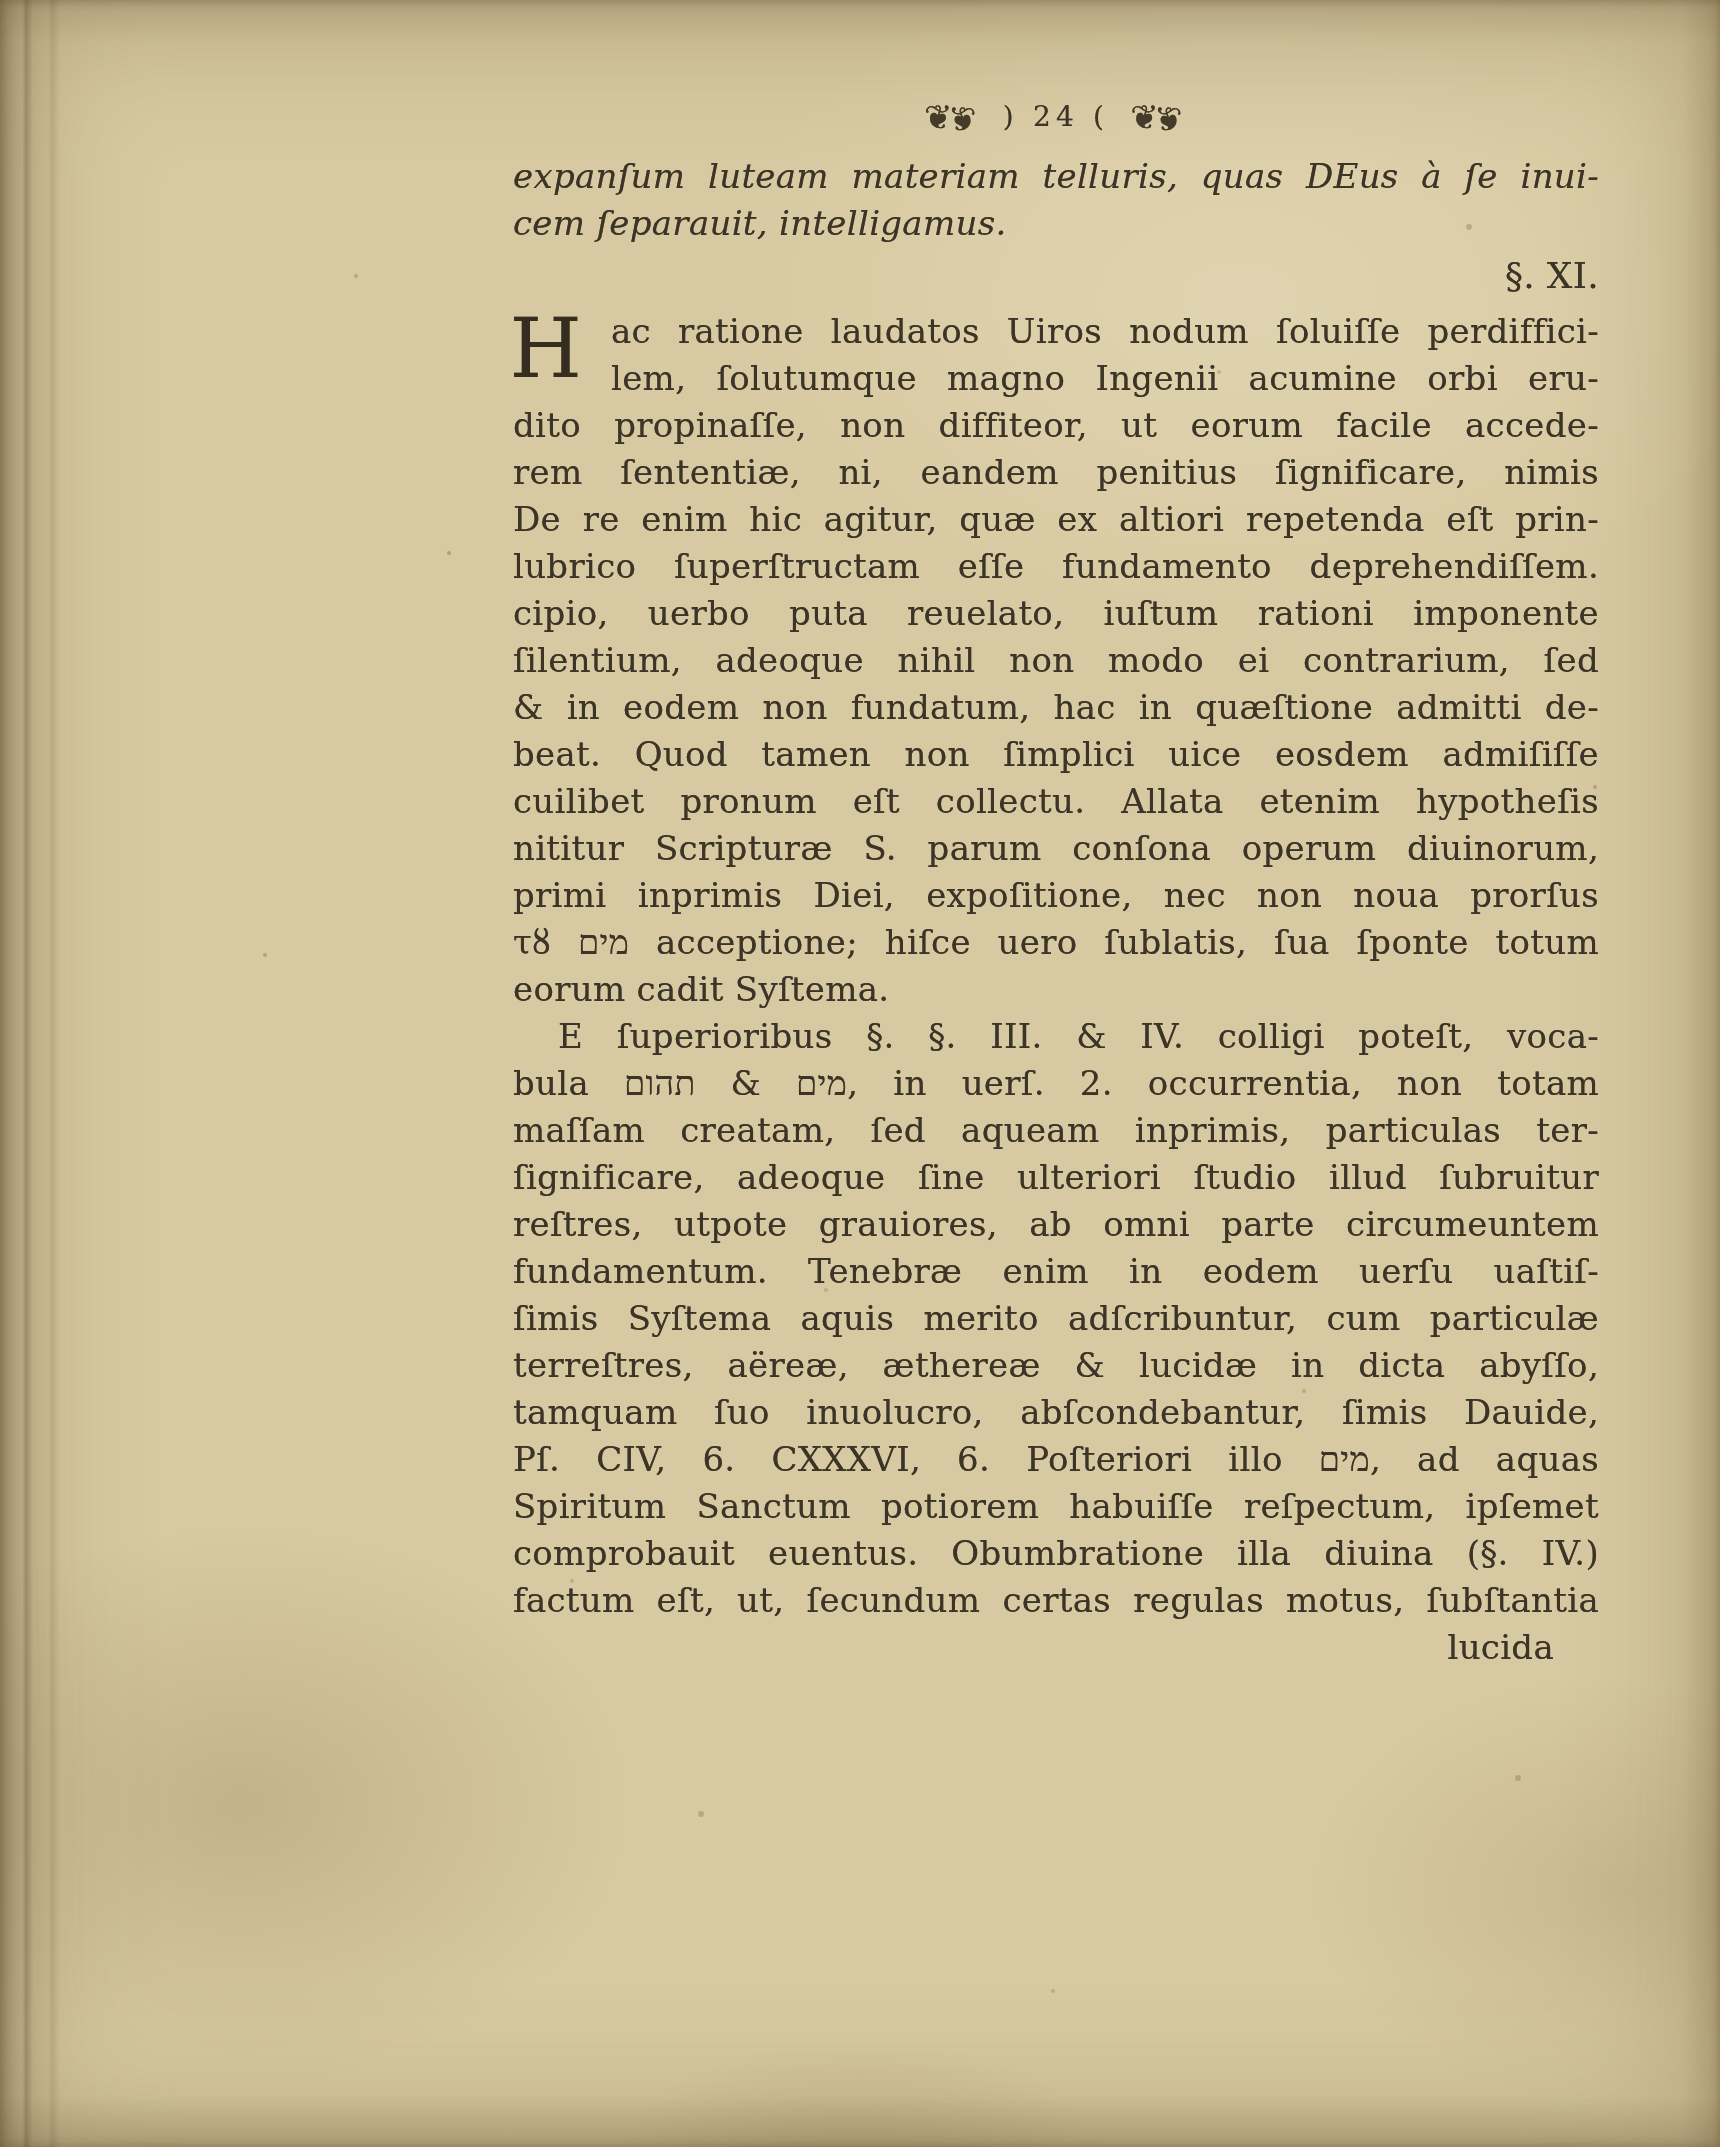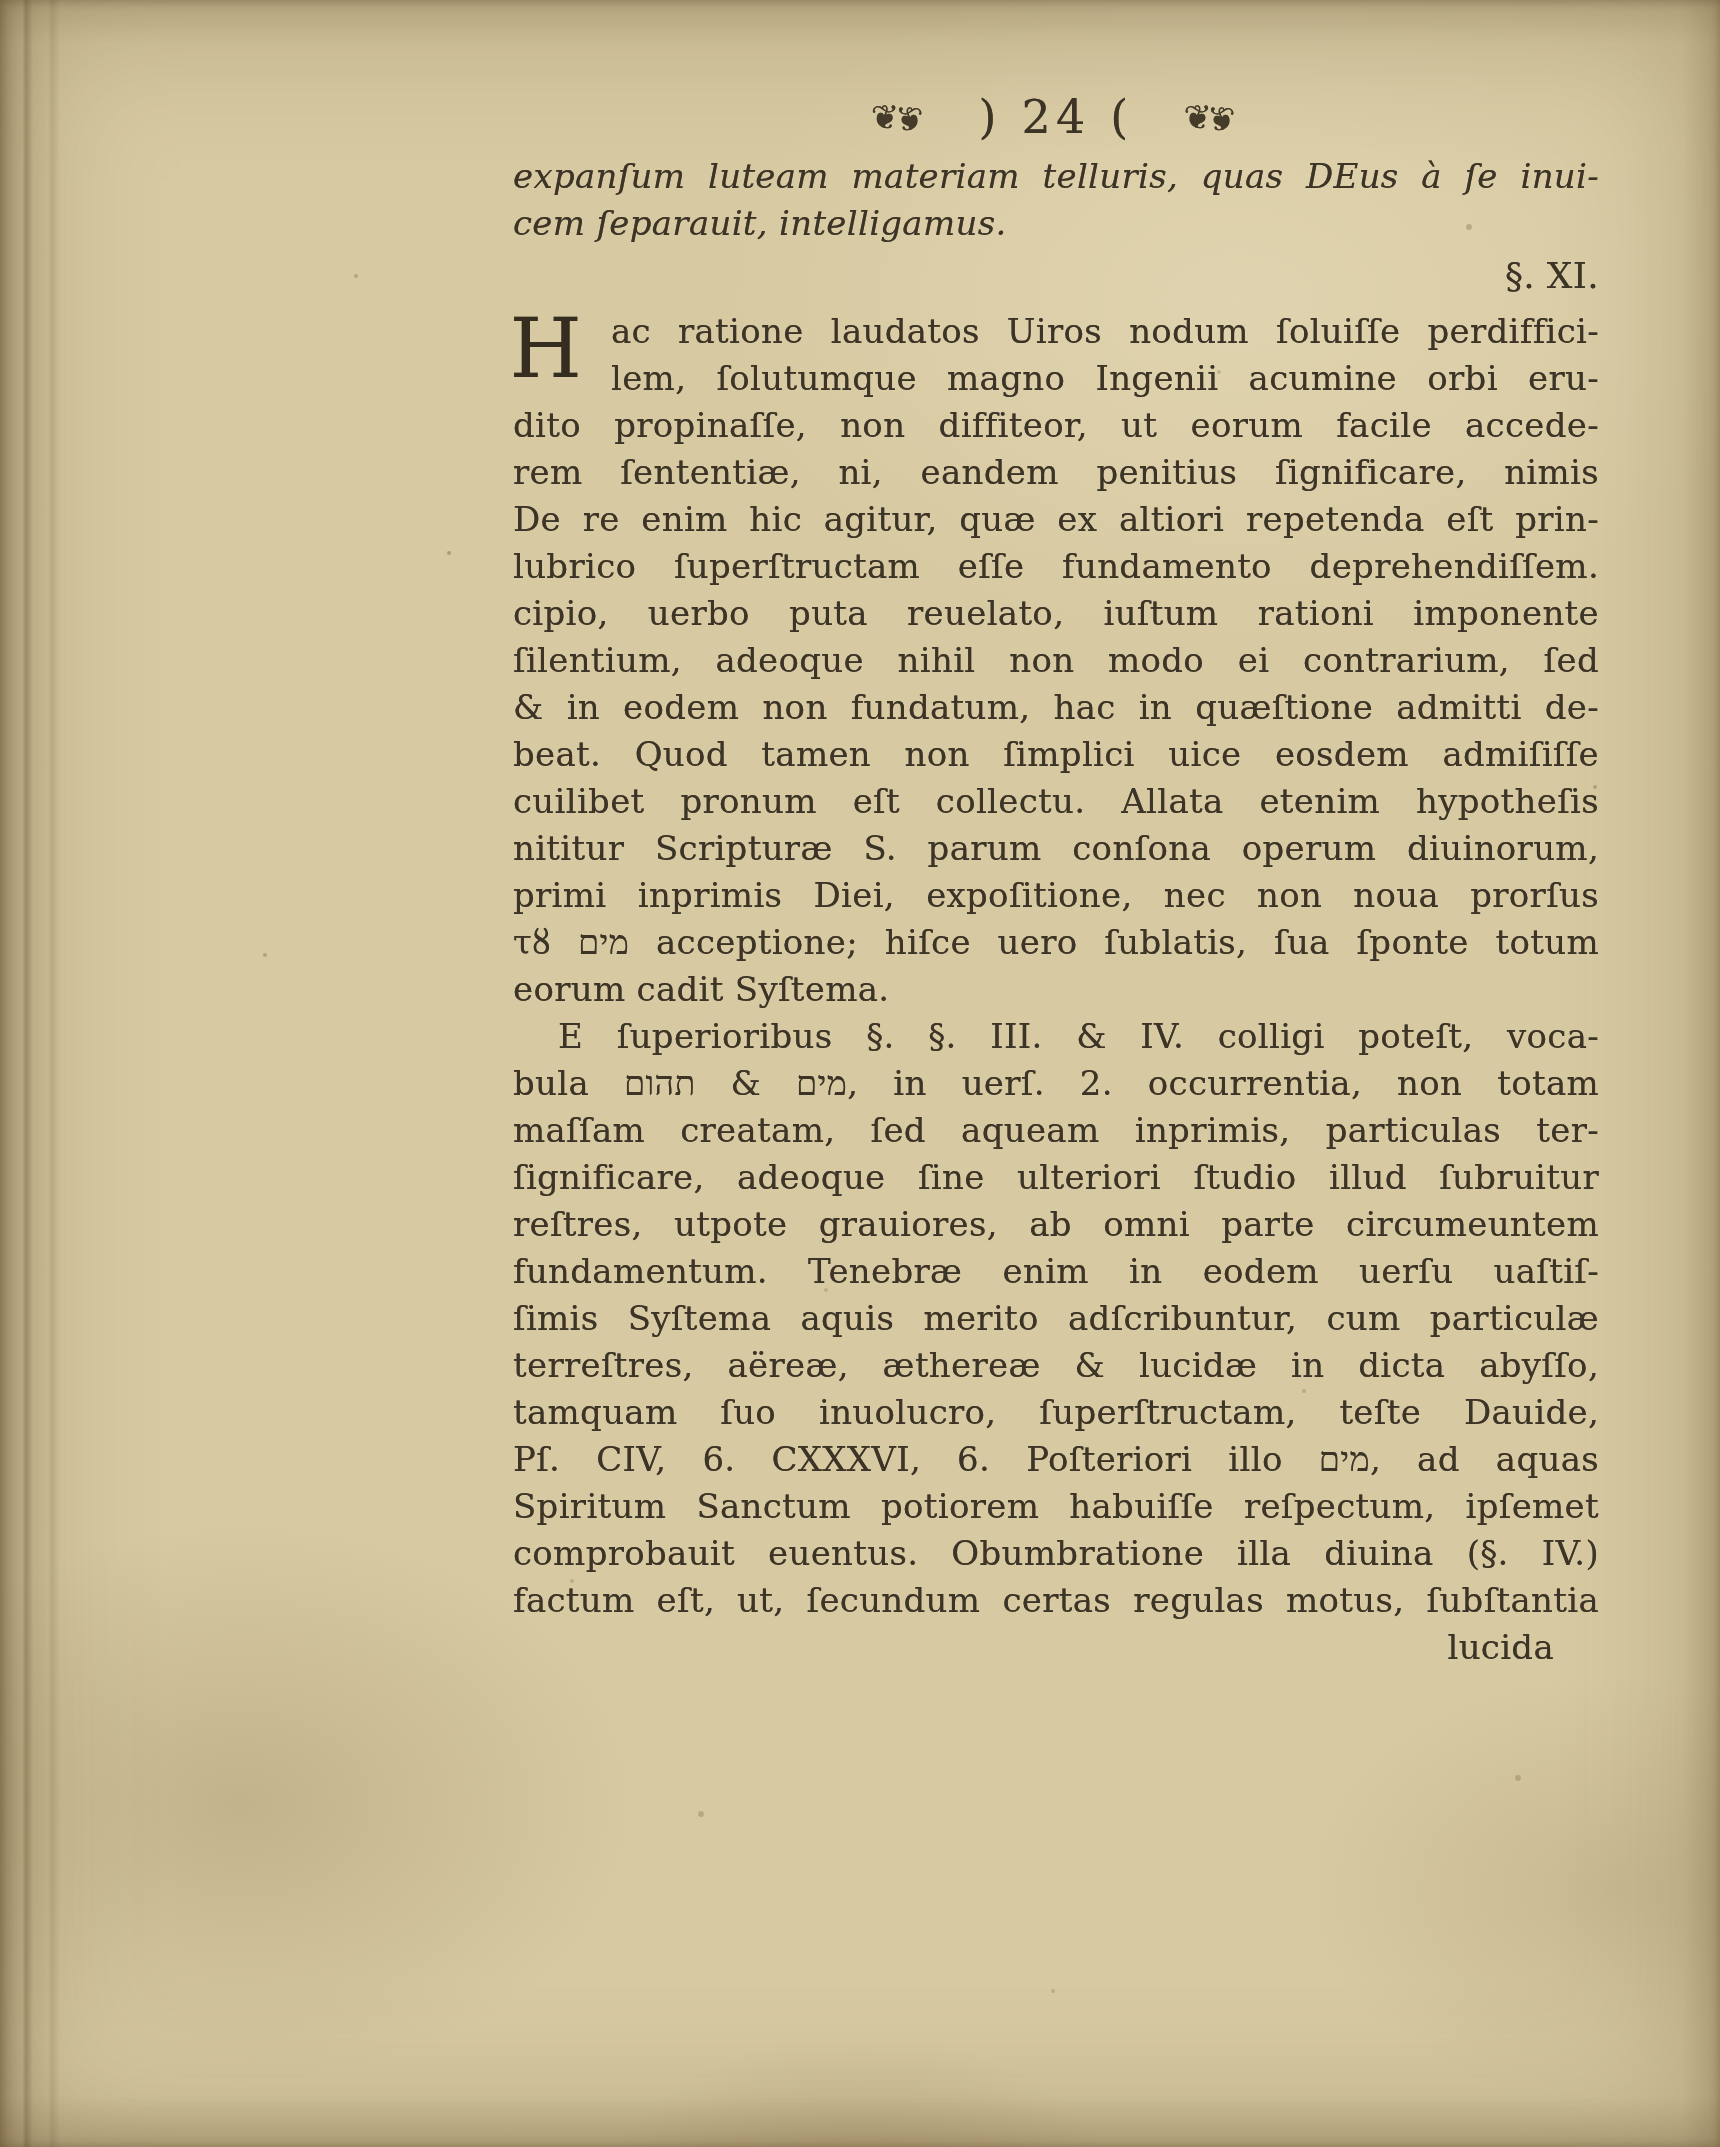--- a/index.html
+++ b/index.html
@@ -78,23 +78,23 @@
   }
 
   .page-header {
     text-align: center;
     height: 50px;
     line-height: 50px;
     margin-bottom: 13.8px;
     white-space: nowrap;
   }
   .page-number {
-    font-size: 46px;
+    font-size: 28px;
     letter-spacing: 5.2px;
-    margin: 0 39px;
+    margin: 0 10px;
     vertical-align: middle;
   }
   .ornament { display: inline-block; vertical-align: middle; }
   .fleuron {
     display: inline-block;
     font-family: "DejaVu Sans", "DejaVu Serif", sans-serif;
     font-size: 34px;
     line-height: 34px;
     color: #453b2a;
   }
@@ -186,21 +186,21 @@
       <div class="lines">
 
       <div class="line">E ſuperioribus §. §. III. &amp; IV. colligi poteſt, voca-</div>
           <div class="line">bula תהום‎ &amp; ‎מים, in uerſ. 2. occurrentia, non totam</div>
           <div class="line">maſſam creatam, ſed aqueam inprimis, particulas ter-</div>
           <div class="line">ſignificare, adeoque ſine ulteriori ſtudio illud ſubruitur</div>
           <div class="line">reſtres, utpote grauiores, ab omni parte circumeuntem</div>
           <div class="line">fundamentum.  Tenebræ enim in eodem uerſu uaſtiſ-</div>
           <div class="line">ſimis Syſtema aquis merito adſcribuntur, cum particulæ</div>
           <div class="line">terreſtres, aëreæ, æthereæ &amp; lucidæ in dicta abyſſo,</div>
-          <div class="line">tamquam ſuo inuolucro, ſuperſtructam, teſte Dauide,</div>
+          <div class="line">tamquam ſuo inuolucro, abſcondebantur, ſimis Dauide,</div>
           <div class="line">Pſ. CIV, 6. CXXXVI, 6. Poſteriori illo מים, ad aquas</div>
           <div class="line">Spiritum Sanctum potiorem habuiſſe reſpectum, ipſemet</div>
           <div class="line">comprobauit euentus.  Obumbratione illa diuina (§. IV.)</div>
           <div class="line">factum eſt, ut, ſecundum certas regulas motus, ſubſtantia</div>
         </div>
     </div>
 
     <div class="catchword">lucida</div>
 
   </div>

